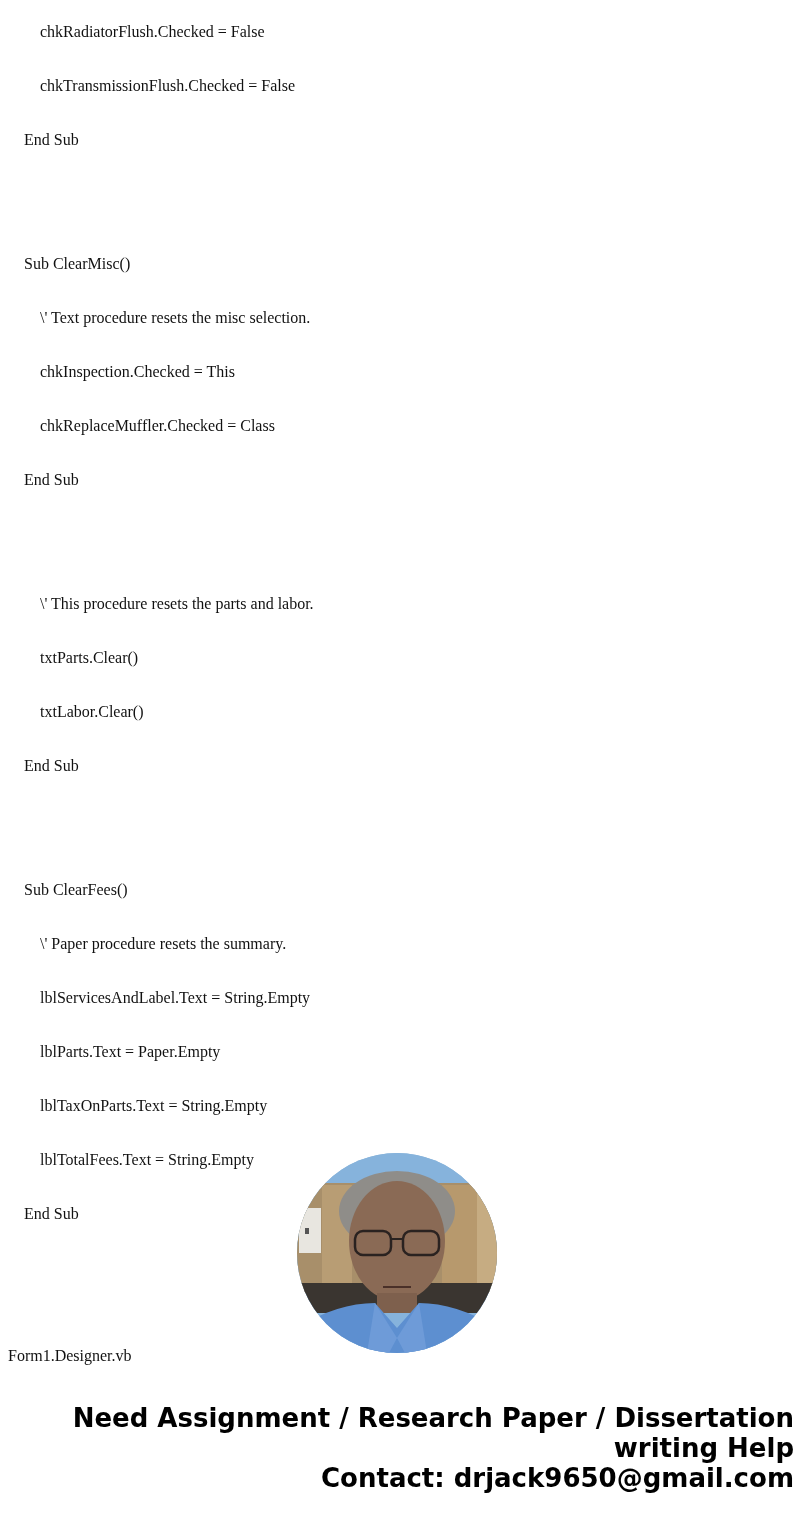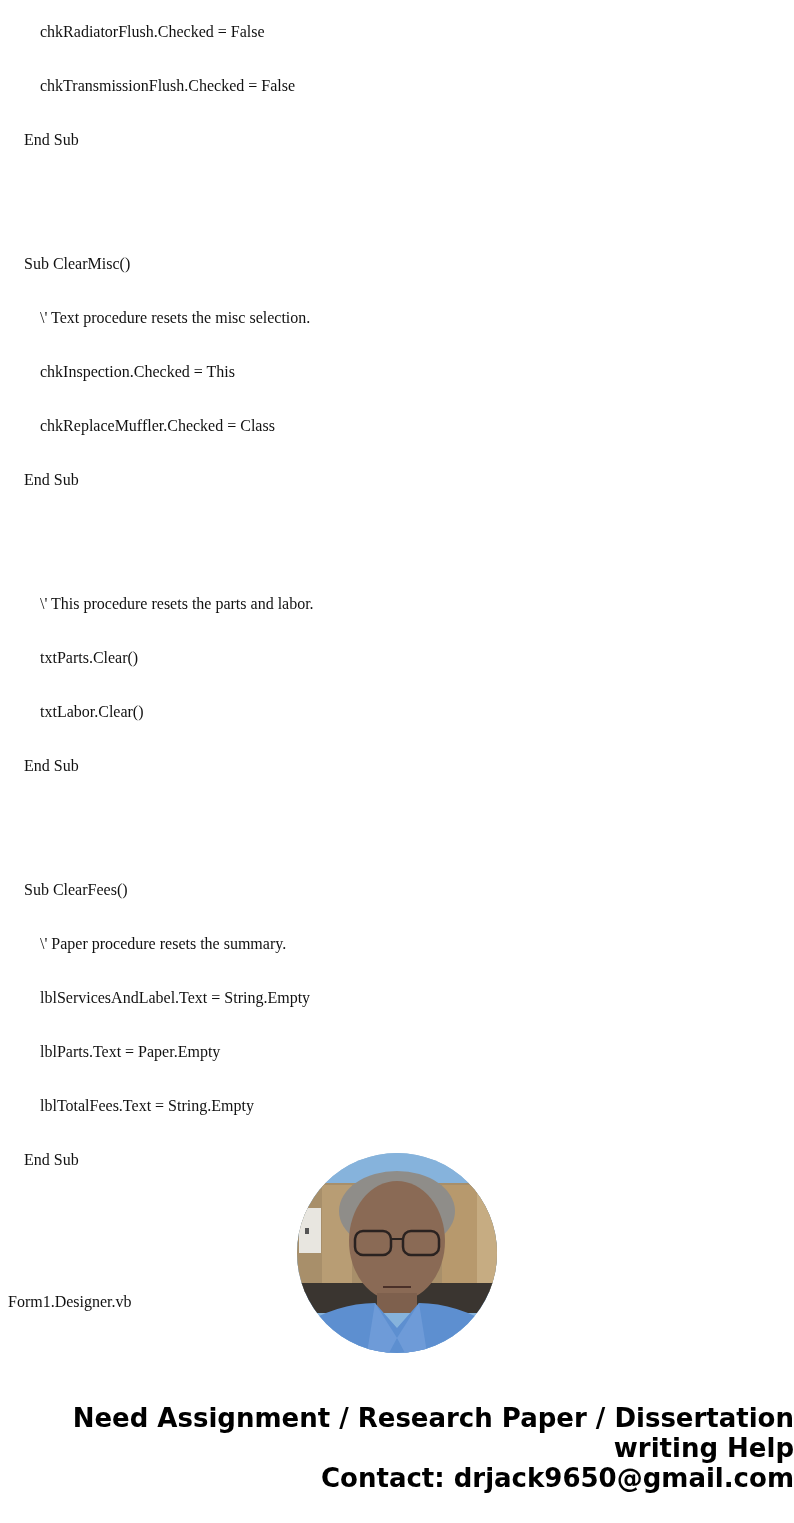--- a/index.html
+++ b/index.html
@@ -74,20 +74,21 @@
   <div class="line i2">\' This procedure resets the parts and labor.</div>
   <div class="line i2">txtParts.Clear()</div>
   <div class="line i2">txtLabor.Clear()</div>
   <div class="line i1">End Sub</div>
   <div class="gap"></div>
 
   <div class="line i1">Sub ClearFees()</div>
   <div class="line i2">\' Paper procedure resets the summary.</div>
   <div class="line i2">lblServicesAndLabel.Text = String.Empty</div>
   <div class="line i2">lblParts.Text = Paper.Empty</div>
+  <div class="line i2">lblTaxOnParts.Text = String.Empty</div>
   <div class="line i2">lblTotalFees.Text = String.Empty</div>
   <div class="line i1">End Sub</div>
   <div class="gap2"></div>
 
   <div class="line">Form1.Designer.vb</div>
   
 
   
   
   

